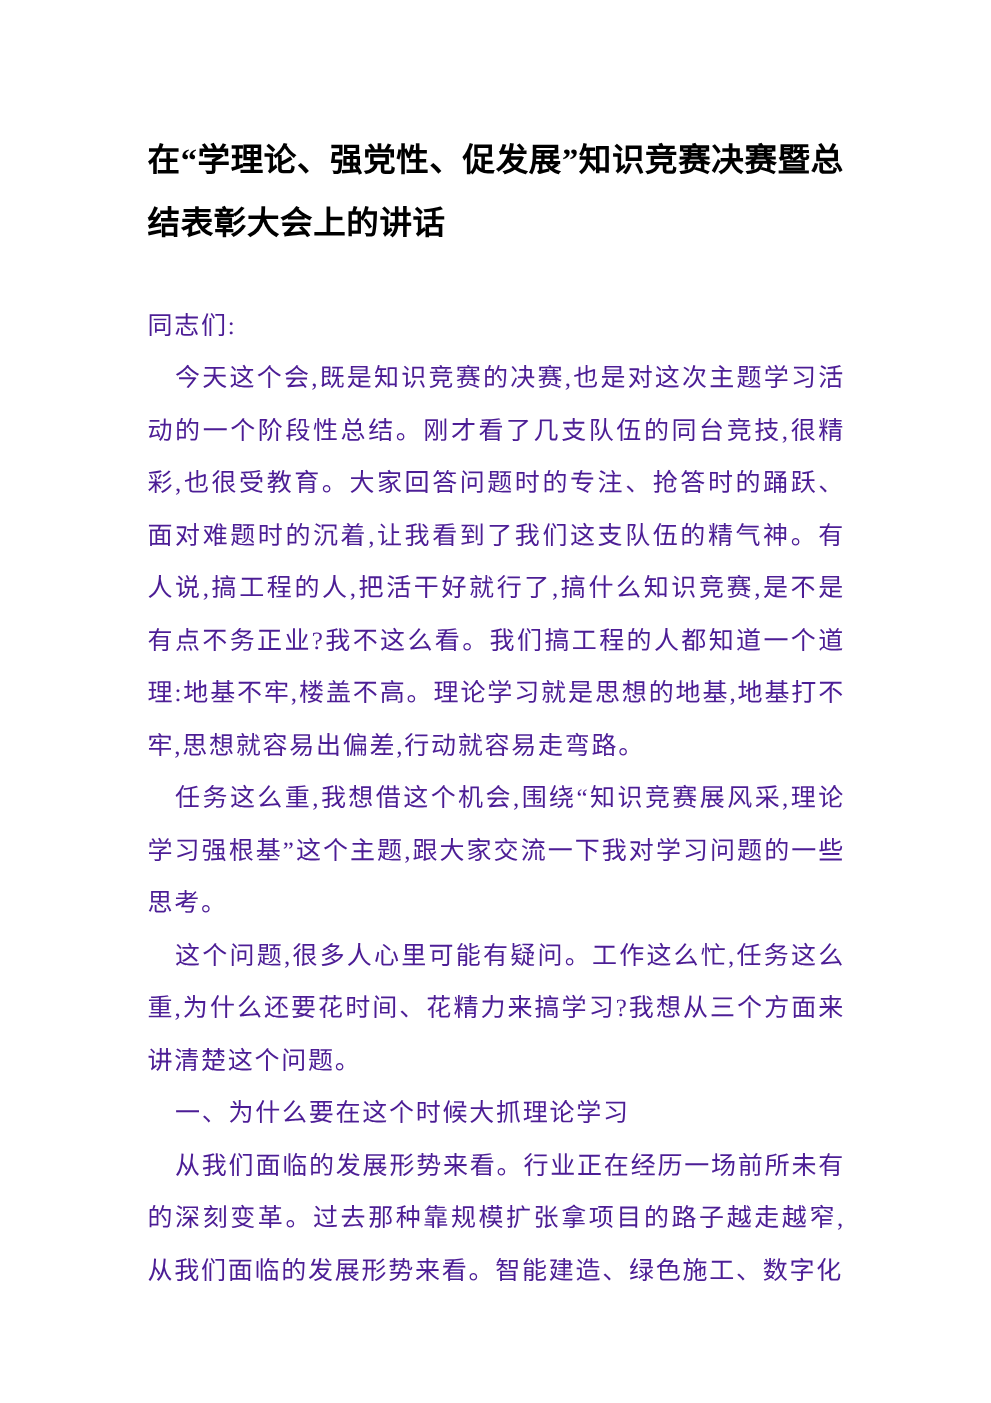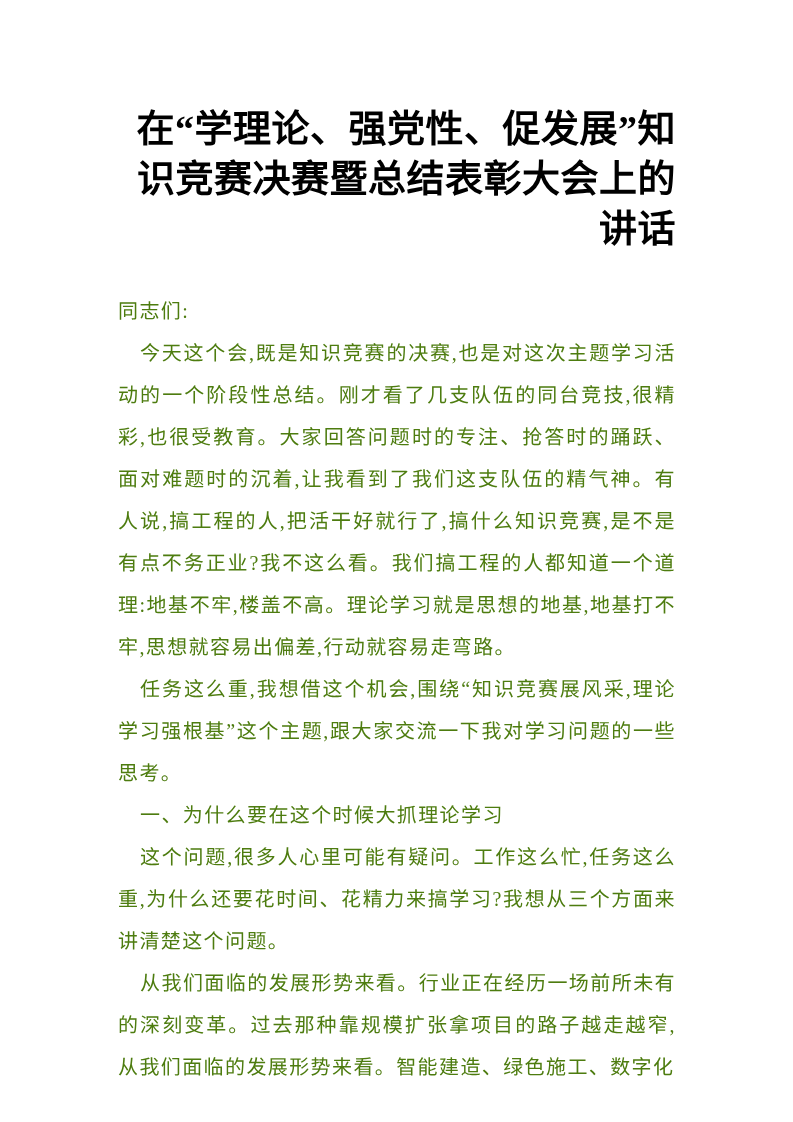--- a/index.html
+++ b/index.html
@@ -13,50 +13,50 @@
     height: 1122px;
     background: #ffffff;
     box-sizing: border-box;
     padding: 104px 117px 0 118px;
     overflow: hidden;
     color: #111111;
     font-family: "Liberation Serif", "DejaVu Serif", serif;
   }
   .doc-title {
     margin: 0;
-    font-size: 38px;
+    font-size: 26px;
     font-weight: bold;
     line-height: 50px;
-    text-align: right;
+    text-align: left;
     letter-spacing: 0.5px;
     color: #000000;
   }
   .doc-body {
     margin-top: 36px;
     font-size: 20px;
     line-height: 42px;
     letter-spacing: 1.4px;
     text-align: justify;
-    color: #4d7c0f;
+    color: #4c1d95;
   }
   .doc-body p {
     margin: 0;
     text-indent: 22px;
   }
   .doc-body p.no-indent {
     text-indent: 0;
   }
 </style>
 </head>
 <body>
 
 <div class="page">
   <h1 class="doc-title">在“学理论、强党性、促发展”知识竞赛决赛暨总结表彰大会上的讲话</h1>
 
   <div class="doc-body">
     <p class="no-indent">同志们:</p>
     <p>今天这个会,既是知识竞赛的决赛,也是对这次主题学习活动的一个阶段性总结。刚才看了几支队伍的同台竞技,很精彩,也很受教育。大家回答问题时的专注、抢答时的踊跃、面对难题时的沉着,让我看到了我们这支队伍的精气神。有人说,搞工程的人,把活干好就行了,搞什么知识竞赛,是不是有点不务正业?我不这么看。我们搞工程的人都知道一个道理:地基不牢,楼盖不高。理论学习就是思想的地基,地基打不牢,思想就容易出偏差,行动就容易走弯路。</p>
     <p>任务这么重,我想借这个机会,围绕“知识竞赛展风采,理论学习强根基”这个主题,跟大家交流一下我对学习问题的一些思考。</p>
+    <p>这个问题,很多人心里可能有疑问。工作这么忙,任务这么重,为什么还要花时间、花精力来搞学习?我想从三个方面来讲清楚这个问题。</p>
     <p>一、为什么要在这个时候大抓理论学习</p>
-    <p>这个问题,很多人心里可能有疑问。工作这么忙,任务这么重,为什么还要花时间、花精力来搞学习?我想从三个方面来讲清楚这个问题。</p>
     <p>从我们面临的发展形势来看。行业正在经历一场前所未有的深刻变革。过去那种靠规模扩张拿项目的路子越走越窄,从我们面临的发展形势来看。智能建造、绿色施工、数字化</p>
   </div>
 </div>
 
 </body></html>

